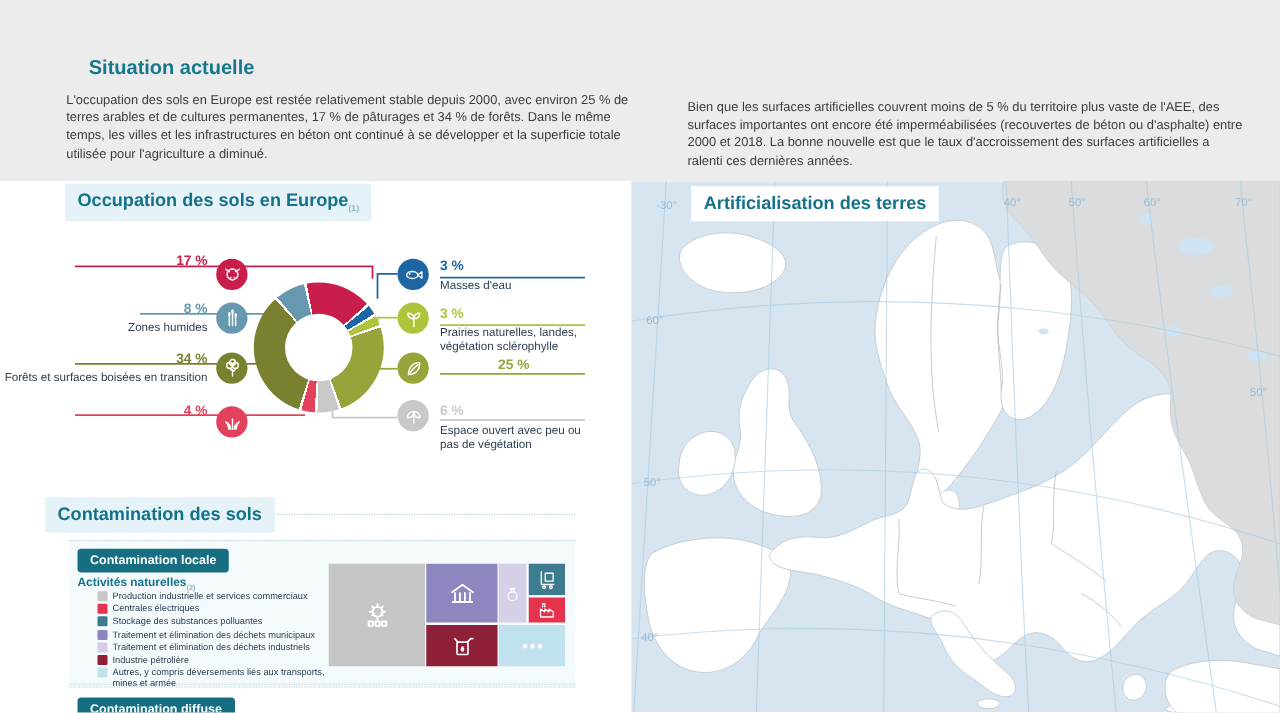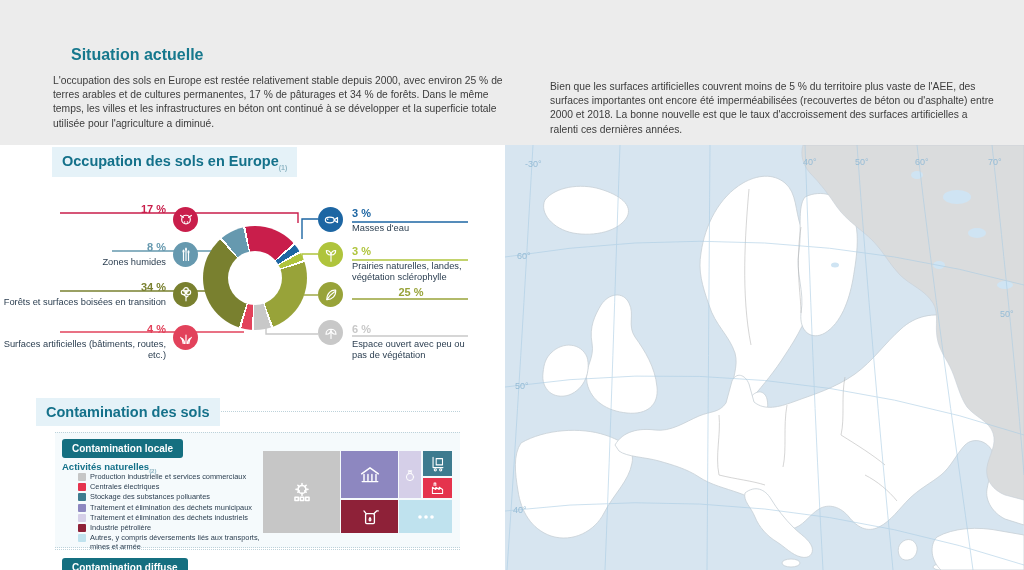--- a/index.html
+++ b/index.html
@@ -91,21 +91,20 @@
         <div class="dlr left" style="top: 56px;">
           <span class="pct" style="color: rgb(102, 153, 175);">8 %</span>
           <span class="lbl">Zones humides</span>
         </div>
         <div class="dlr left" style="top: 96px;">
           <span class="pct" style="color: rgb(121, 128, 47); text-align: right;">34 %</span>
           <span class="lbl">Forêts et surfaces boisées en transition</span>
         </div>
         <div class="dlr left" style="top: 138px;">
           <span class="pct" style="color: rgb(226, 66, 91);">4 %</span>
-          <span class="lbl">Surfaces artificielles (bâtiments, routes, etc.)</span>
         </div>
       </div>
     <div id="legend-right">
         <div class="dlr right" style="top: 22px;">
           <span class="pct" style="color: rgb(29, 102, 163);">3 %</span>
           <span class="lbl">Masses d'eau</span>
         </div>
         <div class="dlr right" style="top: 60px;">
           <span class="pct" style="color: rgb(175, 196, 60);">3 %</span>
           <span class="lbl">Prairies naturelles, landes, végétation sclérophylle</span>
@@ -359,13 +358,14 @@
       <text class="grat-label" x="12" y="114">60°</text>
       <text class="grat-label" x="10" y="244">50°</text>
       <text class="grat-label" x="8" y="368">40°</text>
       <text class="grat-label" x="298" y="20">40°</text>
       <text class="grat-label" x="350" y="20">50°</text>
       <text class="grat-label" x="410" y="20">60°</text>
       <text class="grat-label" x="483" y="20">70°</text>
       <text class="grat-label" x="495" y="172">50°</text>
     </g>
   </svg>
+  <div class="map-chip">Artificialisation des terres</div>
 </div>
 
 </body></html>

